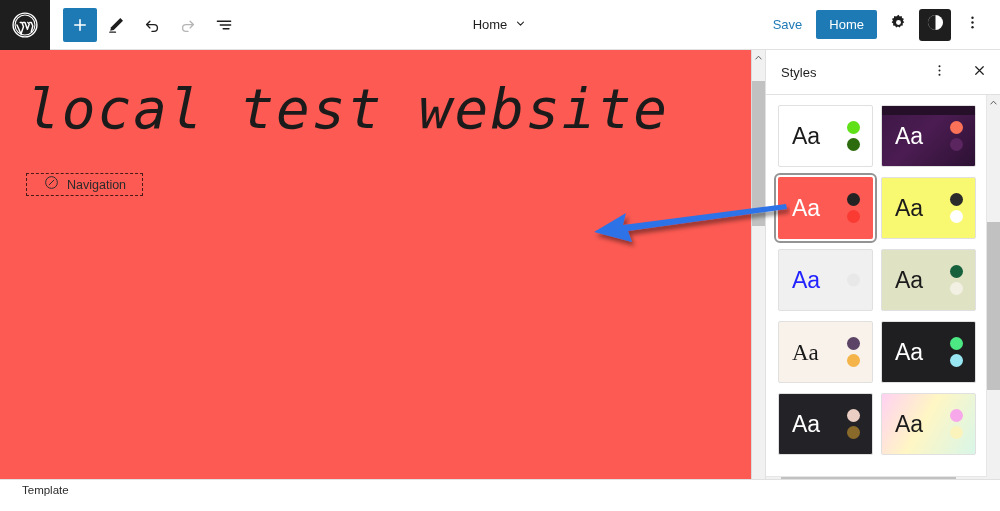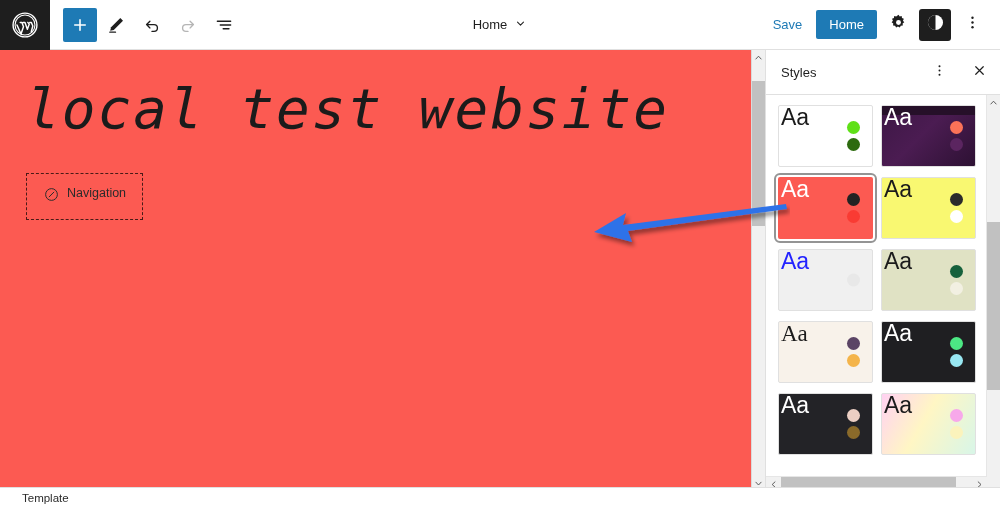--- a/index.html
+++ b/index.html
@@ -86,22 +86,22 @@
     font-size: 56px;
     color: #1b1b1b;
     letter-spacing: 2px;
     padding: 27px 0 0 26px;
     white-space: nowrap;
     line-height: 1.15;
   }
   .nav-block {
     margin: 32px 0 0 26px;
     border: 1px dashed #4a1a17;
-    display: inline-flex; align-items: flex-start; gap: 7px;
-    padding: 12px 16px;
+    display: inline-flex; align-items: center; gap: 7px;
+    padding: 0 16px;
     cursor: pointer;
   }
   .nav-block .label {
     font-size: 12.5px; color: #2b2b2b;
     font-family: "Liberation Sans", sans-serif;
   }
   .tagline {
     font-family: "DejaVu Sans Mono", "Liberation Mono", monospace;
     font-style: italic;
     font-size: 36px;
@@ -164,22 +164,22 @@
   .variations {
     display: grid;
     grid-template-columns: 1fr 1fr;
     gap: 10px 8px;
   }
   .var-card {
     position: relative;
     height: 62px;
     border-radius: 2px;
     border: 1px solid #e0e0e0;
-    display: flex; align-items: flex-start;
-    padding: 0 2px;
+    display: flex; align-items: center;
+    padding: 0 13px;
     cursor: pointer;
     overflow: hidden;
   }
   .var-card.selected {
     outline: 2px solid #949494;
     outline-offset: 2px;
     border-color: transparent;
   }
   .var-aa {
     font-size: 23px; line-height: 1;
@@ -223,21 +223,21 @@
     align-items: center; justify-content: center; cursor: pointer;
   }
   .ph-track { flex: 1; height: 15px; position: relative; }
   .ph-thumb {
     position: absolute; left: 0; top: 0;
     width: 175px; height: 15px; background: #c1c1c1; cursor: pointer;
   }
 
   
   .footer {
-    position: absolute; bottom: 4px; left: 0;
+    position: absolute; bottom: 12px; left: 0;
     width: 1000px; height: 20px;
     background: #fff;
     border-top: 1px solid #e0e0e0;
     display: flex; align-items: center;
     padding-left: 22px;
   }
   .footer-label { font-size: 11.5px; color: #2b2b2b; }
 
   
   .annot-arrow {

